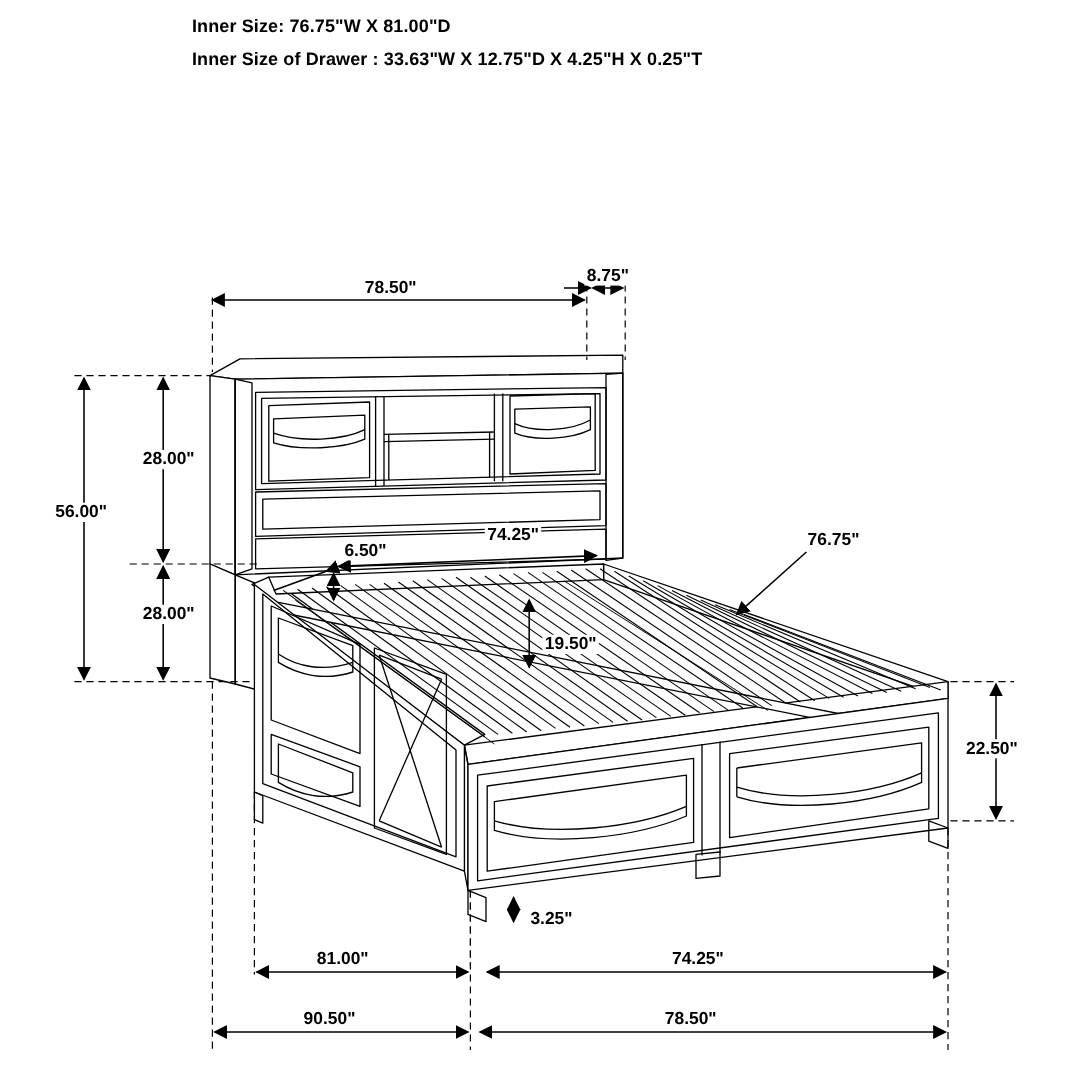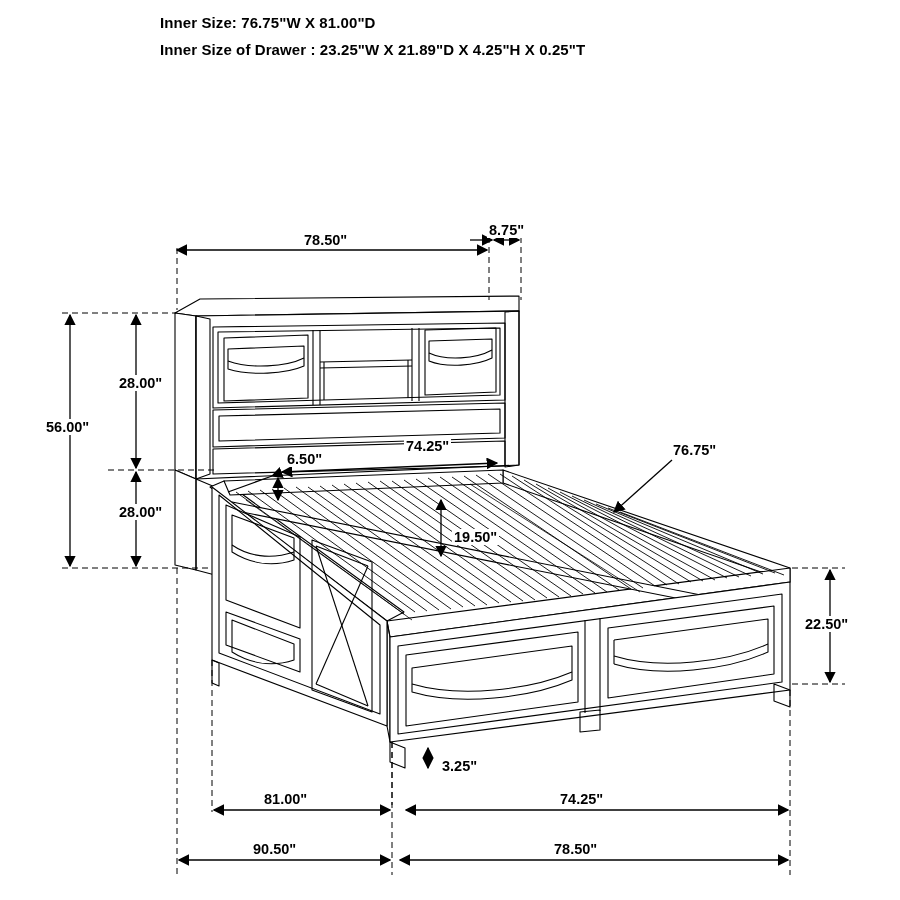--- a/index.html
+++ b/index.html
@@ -45,21 +45,21 @@
     padding: 0 2px;
     line-height: 16px;
   }
 </style>
 </head>
 <body>
 
 <div id="stage">
 
   <div class="hdr" id="hdr1">Inner Size: 76.75"W X 81.00"D</div>
-  <div class="hdr" id="hdr2">Inner Size of Drawer : 23.25"W X 21.89"D X 4.25"H X 0.25"T</div>
+  <div class="hdr" id="hdr2">Inner Size of Drawer : 33.63"W X 12.75"D X 4.25"H X 0.25"T</div>
 
   <svg id="draw" viewBox="0 0 900 900">
     <defs>
       <marker id="ah" markerWidth="9" markerHeight="9" refX="8" refY="4.5" orient="auto">
         <path d="M0,0 L9,4.5 L0,9 z" fill="#000"></path>
       </marker>
       <marker id="ah2" markerWidth="9" markerHeight="9" refX="1" refY="4.5" orient="auto">
         <path d="M9,0 L0,4.5 L9,9 z" fill="#000"></path>
       </marker>
     </defs>

